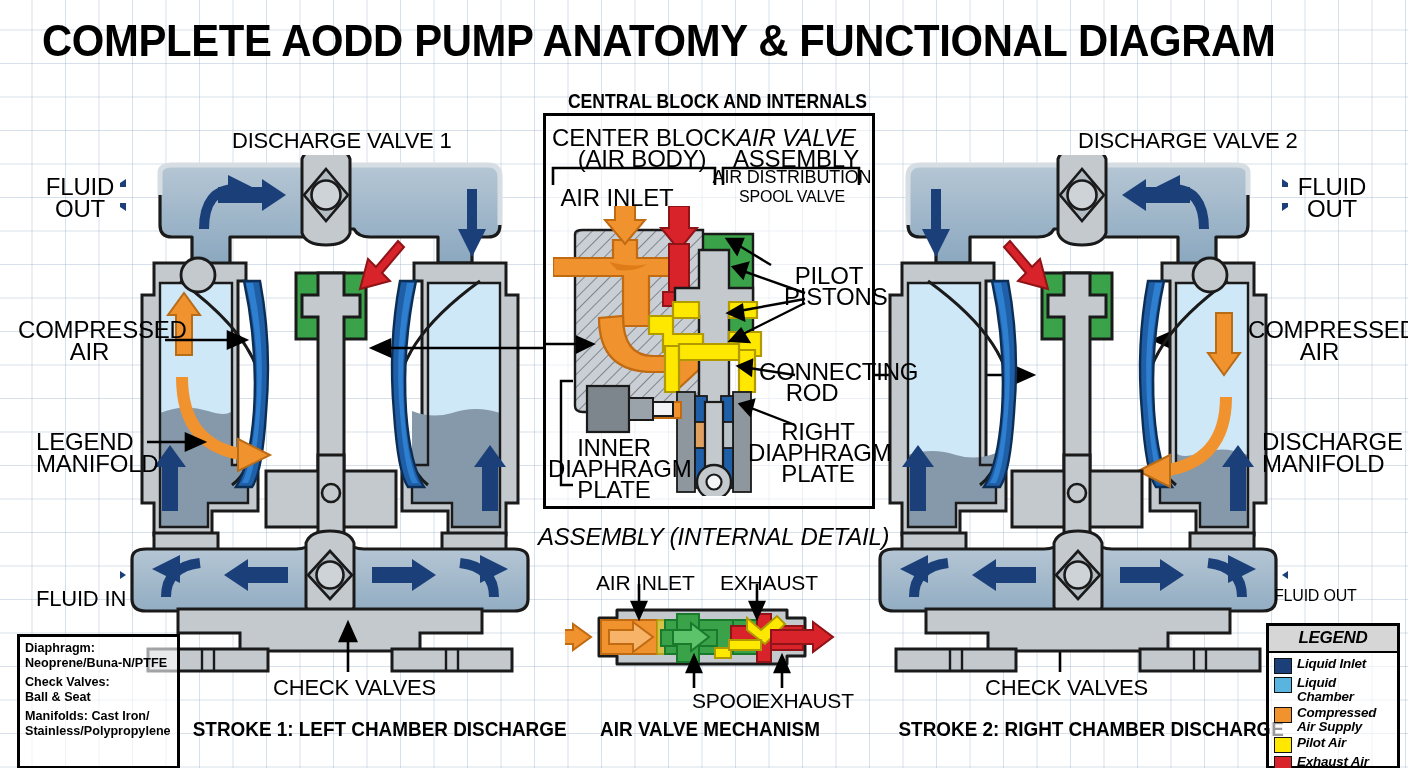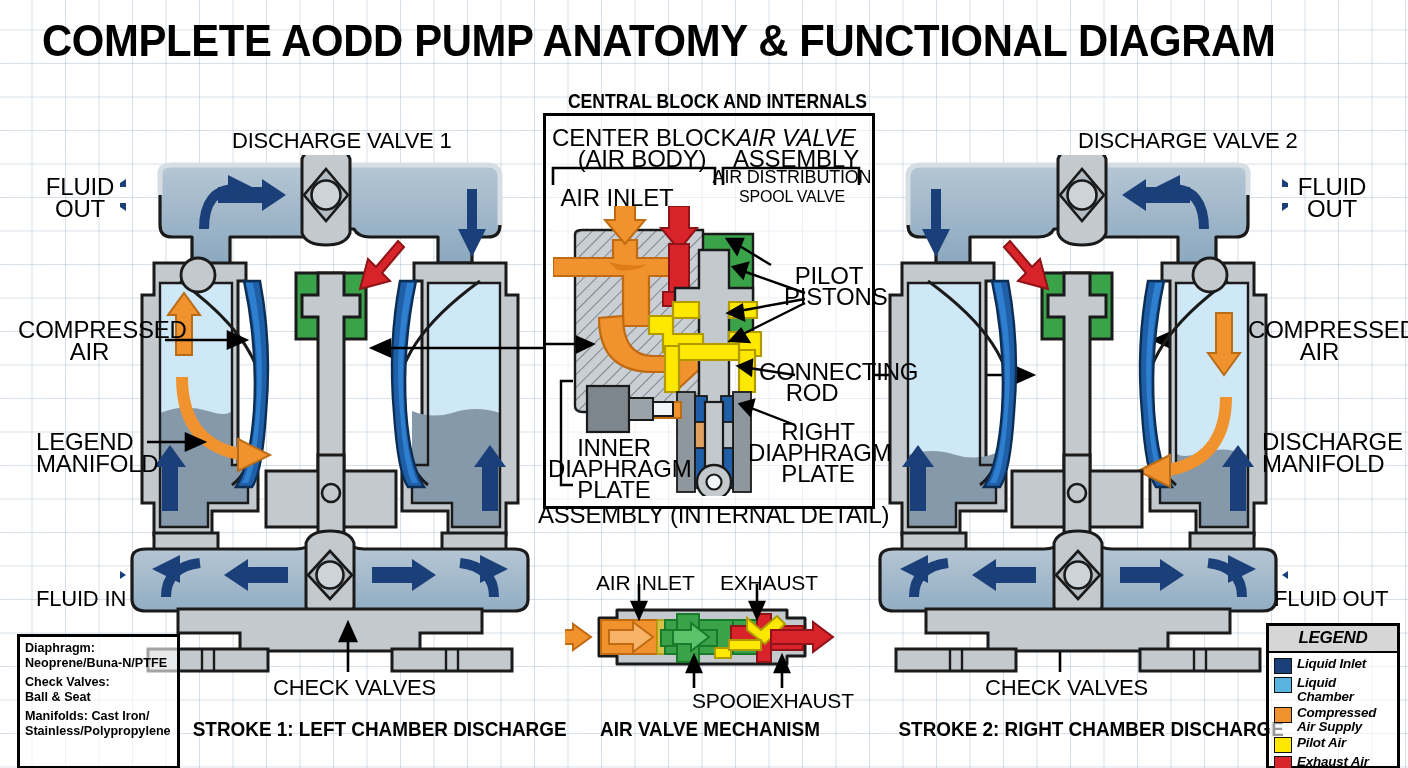--- a/index.html
+++ b/index.html
@@ -291,21 +291,21 @@
     </g>
   </svg>
 
   <div class="t lbl abs" style="left:1078px;top:130px;font-size:22px;">DISCHARGE VALVE 2</div>
   <div class="t lbl abs lbl-c" style="left:1282px;top:175px;width:100px;">FLUID</div>
   <div class="t lbl abs lbl-c" style="left:1282px;top:197px;width:100px;">OUT</div>
   <div class="t lbl abs" style="left:1248px;top:318px;">COMPRESSED</div>
   <div class="t lbl abs lbl-c" style="left:1248px;top:340px;width:143px;">AIR</div>
   <div class="t lbl abs" style="left:1262px;top:430px;">DISCHARGE</div>
   <div class="t lbl abs" style="left:1262px;top:452px;">MANIFOLD</div>
-  <div class="t lbl abs" style="left:1274px;top:588px;font-size:22px;">FLUID OUT</div>
+  <div class="t lbl abs" style="left:1274px;top:588px;font-size:16px;">FLUID OUT</div>
   <div class="t lbl abs" style="left:985px;top:677px;font-size:22px;">CHECK VALVES</div>
   <div class="t stroke-cap abs" style="left:880px;top:718px;width:370px;text-align:center;">STROKE 2: RIGHT CHAMBER DISCHARGE</div>
 
   <div class="panelbox" style="left:543px;top:113px;width:326px;height:390px;"></div>
 
   <div class="t lbl abs lbl-c" style="left:552px;top:126px;width:180px;">CENTER BLOCK</div>
   <div class="t lbl abs lbl-c" style="left:552px;top:147px;width:180px;">(AIR BODY)</div>
   <div class="t lbl abs lbl-c" style="left:722px;top:126px;width:148px;font-style:italic;">AIR VALVE</div>
   <div class="t lbl abs lbl-c" style="left:722px;top:147px;width:148px;">ASSEMBLY</div>
 
@@ -404,21 +404,21 @@
   <div class="t lbl abs lbl-c" style="left:784px;top:285px;width:90px;">PISTONS</div>
   <div class="t lbl abs lbl-c" style="left:752px;top:360px;width:128px;margin-left:7px;">CONNECTING</div>
   <div class="t lbl abs lbl-c" style="left:752px;top:381px;width:120px;">ROD</div>
   <div class="t lbl abs lbl-c" style="left:764px;top:420px;width:108px;">RIGHT</div>
   <div class="t lbl abs lbl-c" style="left:748px;top:441px;width:124px;">DIAPHRAGM</div>
   <div class="t lbl abs lbl-c" style="left:764px;top:462px;width:108px;">PLATE</div>
   <div class="t lbl abs lbl-c" style="left:557px;top:436px;width:114px;">INNER</div>
   <div class="t lbl abs lbl-c" style="left:548px;top:457px;width:132px;">DIAPHRAGM</div>
   <div class="t lbl abs lbl-c" style="left:557px;top:478px;width:114px;">PLATE</div>
 
-  <div class="t lbl abs lbl-c" style="left:538px;top:503px;width:336px;">ASSEMBLY (INTERNAL DETAIL)</div>
+  <div class="t lbl abs lbl-c" style="left:538px;top:525px;width:336px;font-style:italic;">ASSEMBLY (INTERNAL DETAIL)</div>
 
   <div class="t lbl abs" style="left:596px;top:572px;font-size:21px;">AIR INLET</div>
   <div class="t lbl abs" style="left:720px;top:572px;font-size:21px;">EXHAUST</div>
   <div class="t lbl abs" style="left:668px;top:690px;font-size:21px;padding-left:24px;">SPOOL</div>
   <div class="t lbl abs" style="left:756px;top:690px;font-size:21px;">EXHAUST</div>
   <div class="t stroke-cap abs" style="left:575px;top:718px;width:270px;text-align:center;">AIR VALVE MECHANISM</div>
 
   <svg class="abs" style="left:565px;top:600px;" width="290" height="90" viewBox="0 0 290 90">
 
     <path d="M34 18 L52 18 L52 10 L222 10 L222 18 L240 18 L240 56 L222 56 L222 64 L52 64 L52 56 L34 56 Z" fill="#c3c9cd" stroke="#1a1a1a" stroke-width="3" stroke-linejoin="round"></path>

